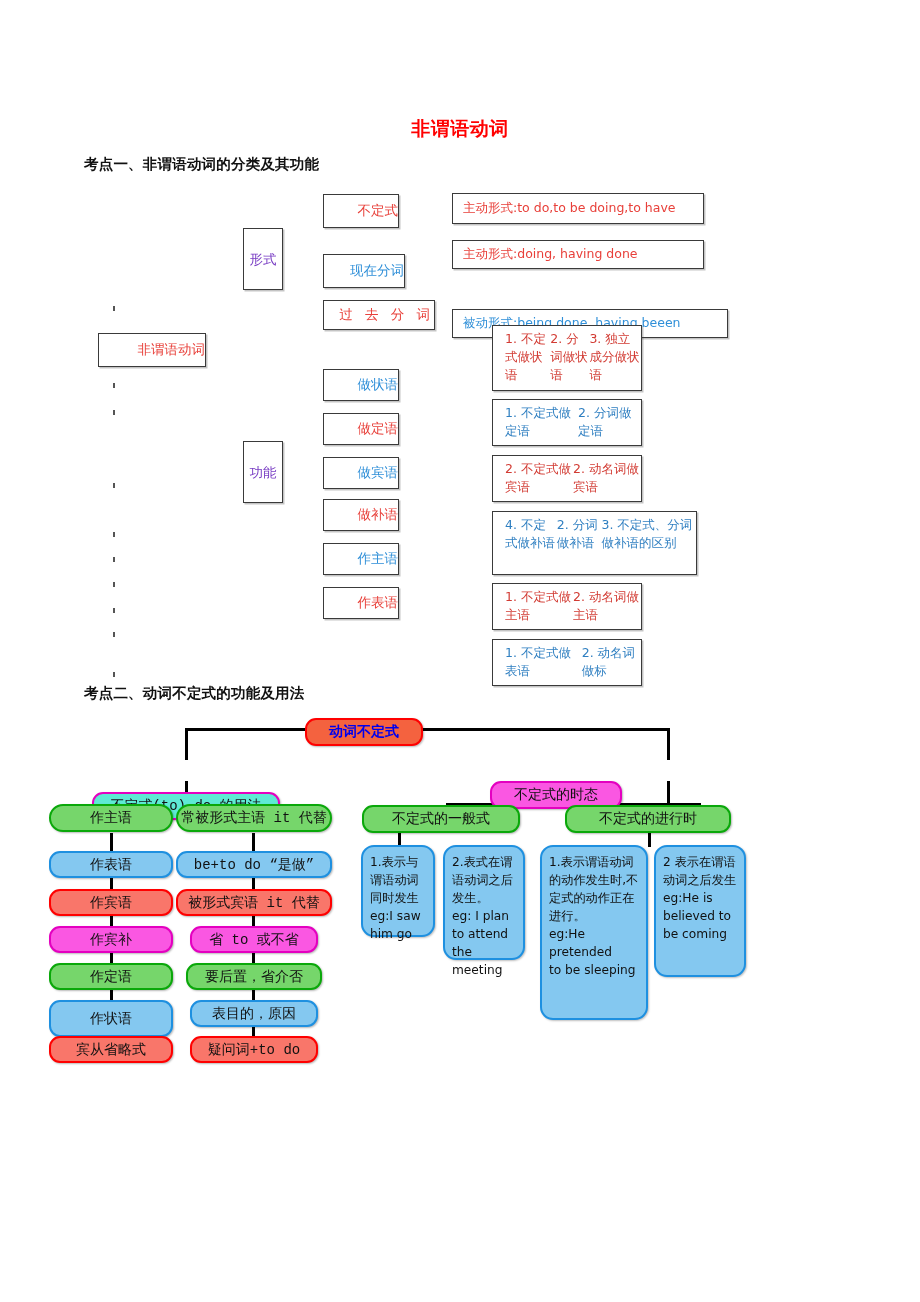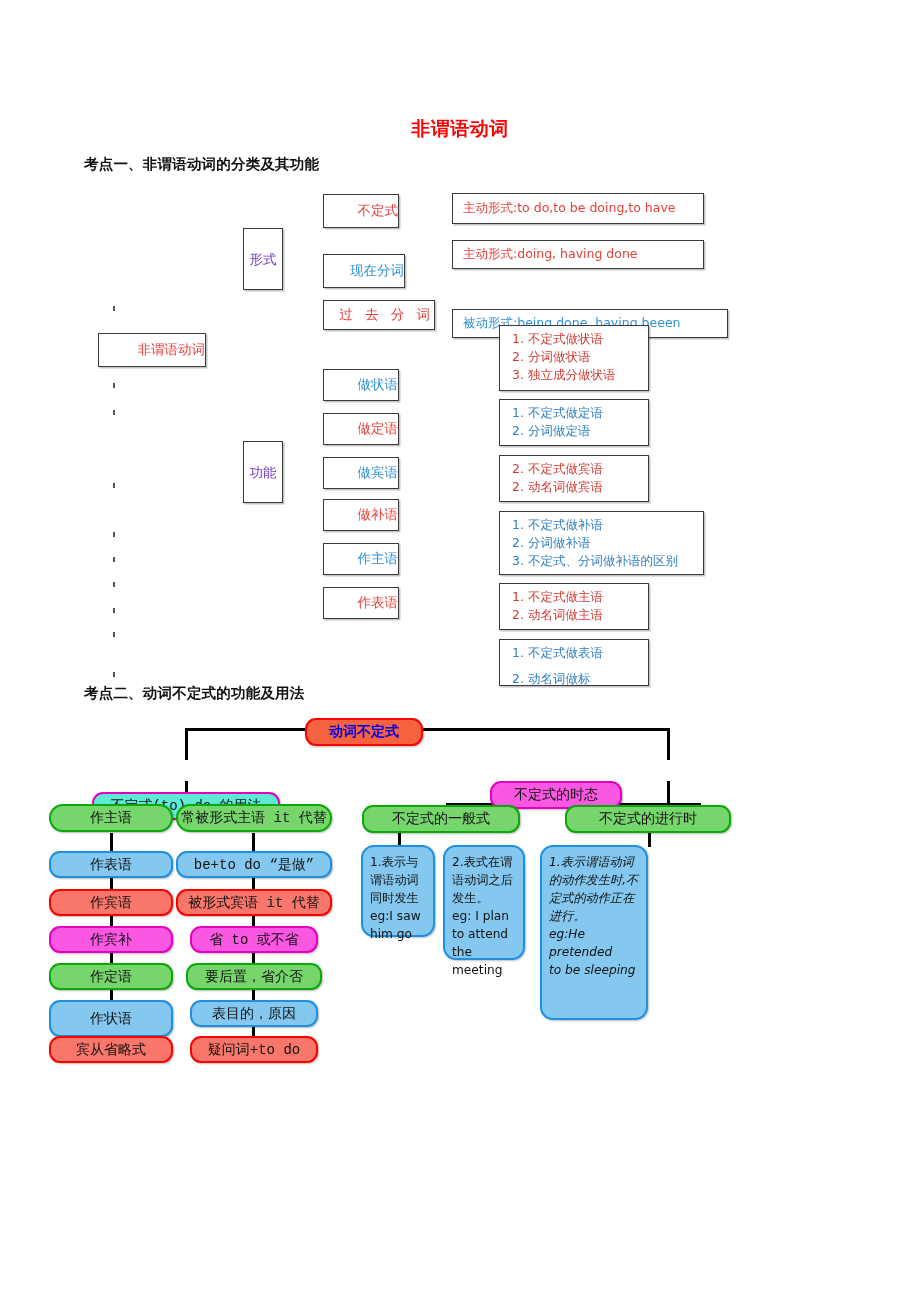--- a/index.html
+++ b/index.html
@@ -64,23 +64,22 @@
   .purple{ color: #7a3fc4; }
   .crimson { color: #d23b33; }
   .steel { color: #2f7fc1; }
 
   .listbox {
     font-size: 12.5px;
     line-height: 1.42;
     padding: 4px 0 4px 12px;
     justify-content: flex-start;
     text-align: left;
-    flex-direction: column;
+    flex-direction: row;
     align-items: flex-start;
-    margin-left: 7px;
   }
   .formbox {
     font-size: 12.5px;
     padding-left: 10px;
     justify-content: flex-start;
     text-align: left;
     white-space: nowrap;
   }
   .formbox .k { color: #e8403a; }
   .formbox .kb { color: #2f8fd8; }
@@ -215,21 +214,21 @@
     <div class="steel">1. 不定式做定语</div>
     <div class="steel">2. 分词做定语</div>
   </div>
 
   <div class="abs rect listbox" style="left:492px; top:455px; width:150px; height:47px;">
     <div class="crimson">2. 不定式做宾语</div>
     <div class="crimson">2. 动名词做宾语</div>
   </div>
 
   <div class="abs rect listbox" style="left:492px; top:511px; width:205px; height:64px;">
-    <div class="steel">1. 不定式做补语</div>
+    <div class="steel">4. 不定式做补语</div>
     <div class="steel">2. 分词做补语</div>
     <div class="steel">3. 不定式、分词做补语的区别</div>
   </div>
 
   <div class="abs rect listbox" style="left:492px; top:583px; width:150px; height:47px;">
     <div class="crimson">1. 不定式做主语</div>
     <div class="crimson">2. 动名词做主语</div>
   </div>
 
   <div class="abs rect listbox" style="left:492px; top:639px; width:150px; height:47px;gap:8px;">
@@ -318,17 +317,19 @@
     <span>不定式的一般式</span>
   </div>
   <div class="abs leafbox" style="left:361px; top:845px; width:74px; height:92px; white-space:pre-line;">1.表示与谓语动词同时发生
 eg:I saw him go</div>
   <div class="abs leafbox" style="left:443px; top:845px; width:82px; height:115px; white-space:pre-line;">2.表式在谓语动词之后发生。
 eg: I plan to attend the meeting</div>
 
   <div class="abs node n-green" style="left:565px; top:805px; width:166px; height:28px;">
     <span>不定式的进行时</span>
   </div>
-  <div class="abs leafbox" style="left:540px; top:845px; width:108px; height:175px; white-space:pre-line;font-style:italic;">1.表示谓语动词的动作发生时,不定式的动作正在进行。
+  <div class="abs leafbox" style="left:540px; top:845px; width:108px; height:175px; white-space:pre-line;">1.表示谓语动词的动作发生时,不定式的动作正在进行。
 eg:He pretended
 to be sleeping</div>
+  <div class="abs leafbox" style="left:654px; top:845px; width:92px; height:132px; white-space:pre-line;">2 表示在谓语动词之后发生
+eg:He is believed to be coming</div>
 
 </div>
 
 </body></html>

